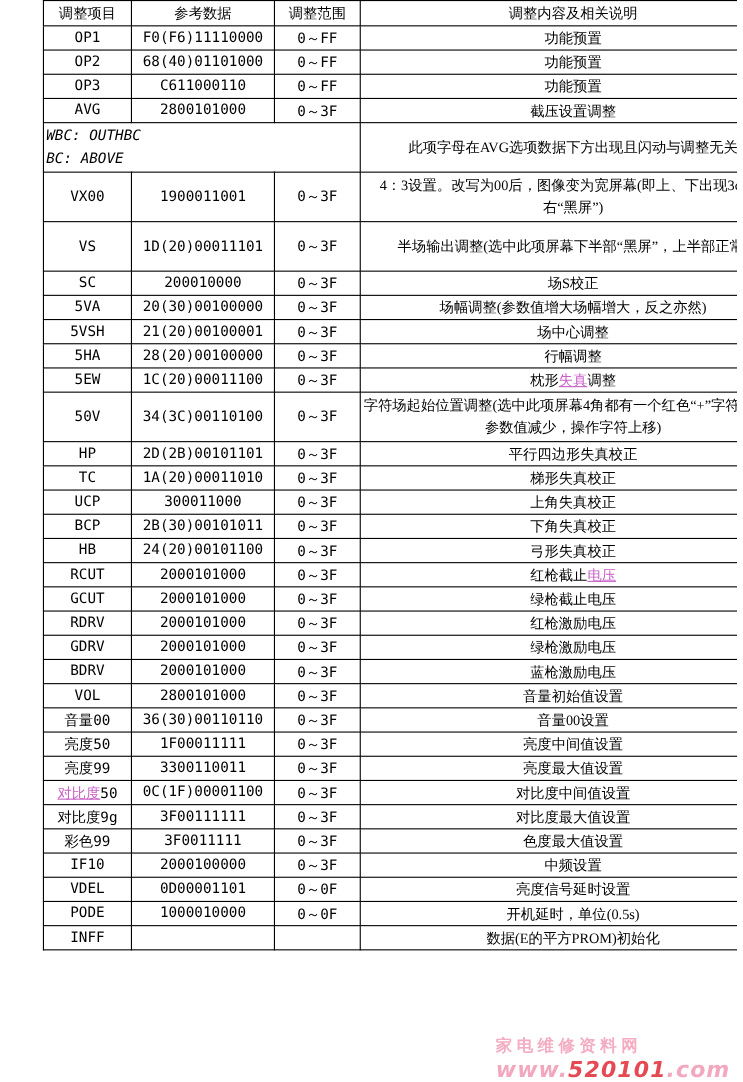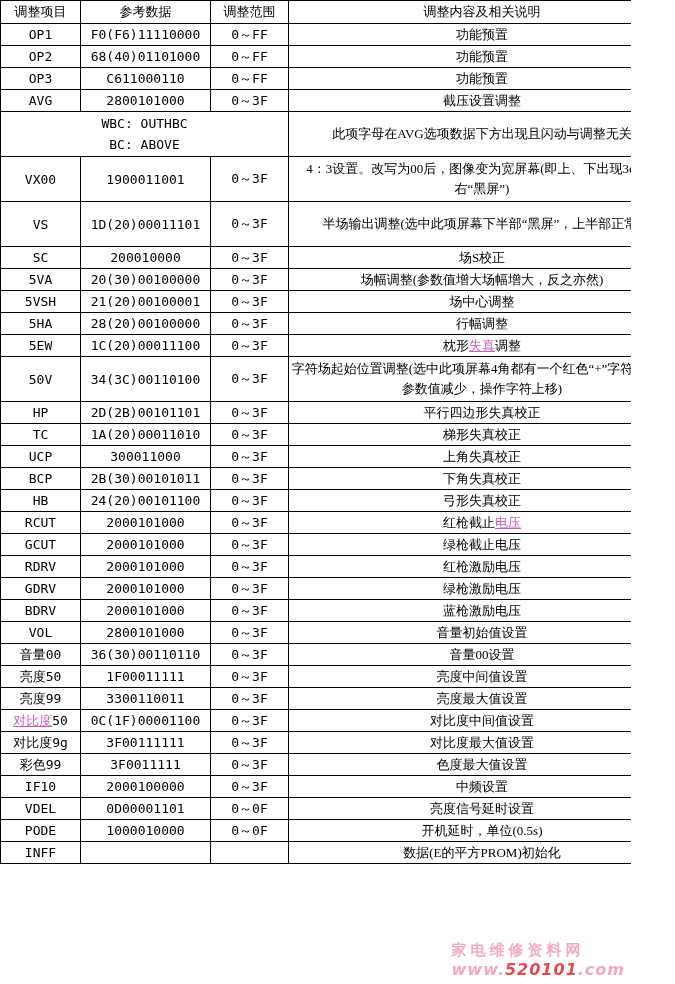--- a/index.html
+++ b/index.html
@@ -1,17 +1,17 @@
 <!DOCTYPE html>
 <html><head>
 <meta charset="utf-8">
 <style>
   html, body { margin: 0; padding: 0; background: #ffffff; }
   body { width: 675px; font-family: "DejaVu Sans", sans-serif; }
-  .page { position: relative; width: 631px; height: 984px; overflow: hidden; background: #ffffff; }
+  .page { position: relative; width: 631px; height: 984px; overflow: hidden; background: #ffffff; padding-left: 39px; }
 
   table.adj { border-collapse: collapse; table-layout: fixed; width: 675px; }
   table.adj th, table.adj td {
     border: 1px solid #000000;
     padding: 0 2px;
     font-size: 13px;
     color: #000000;
     vertical-align: middle;
     overflow: hidden;
   }
@@ -23,24 +23,25 @@
     text-align: center;
     font-family: "DejaVu Sans Mono", "DejaVu Sans", monospace;
   }
   td.desc {
     text-align: center;
     padding-left: 3px;
     line-height: 20px;
     font-family: Liberation Serif, serif;
   }
   td.item-merged {
-    text-align: center;
+    text-align: left;
     padding-left: 3px;
     line-height: 21px;
     font-family: "DejaVu Sans Mono", "DejaVu Sans", monospace;
+    font-style: italic;
   }
 
   .link { color: #c860c8; text-decoration: underline; cursor: pointer; }
 
   .watermark {
     position: absolute;
     right: 6px;
     top: 941px;
     text-align: left;
     pointer-events: none;
@@ -48,21 +49,21 @@
   }
   .wm-line1 {
     color: #f2a4bb;
     font-size: 15px;
     font-weight: bold;
     letter-spacing: 4px;
     opacity: 0.9;
   }
   .wm-line2 {
     color: #f2a4bb;
-    font-size: 16px;
+    font-size: 20px;
     font-weight: bold;
     font-style: italic;
     letter-spacing: 1px;
     opacity: 0.95;
   }
   .wm-num { color: #e4404a; }
 </style>
 </head>
 <body>
 

